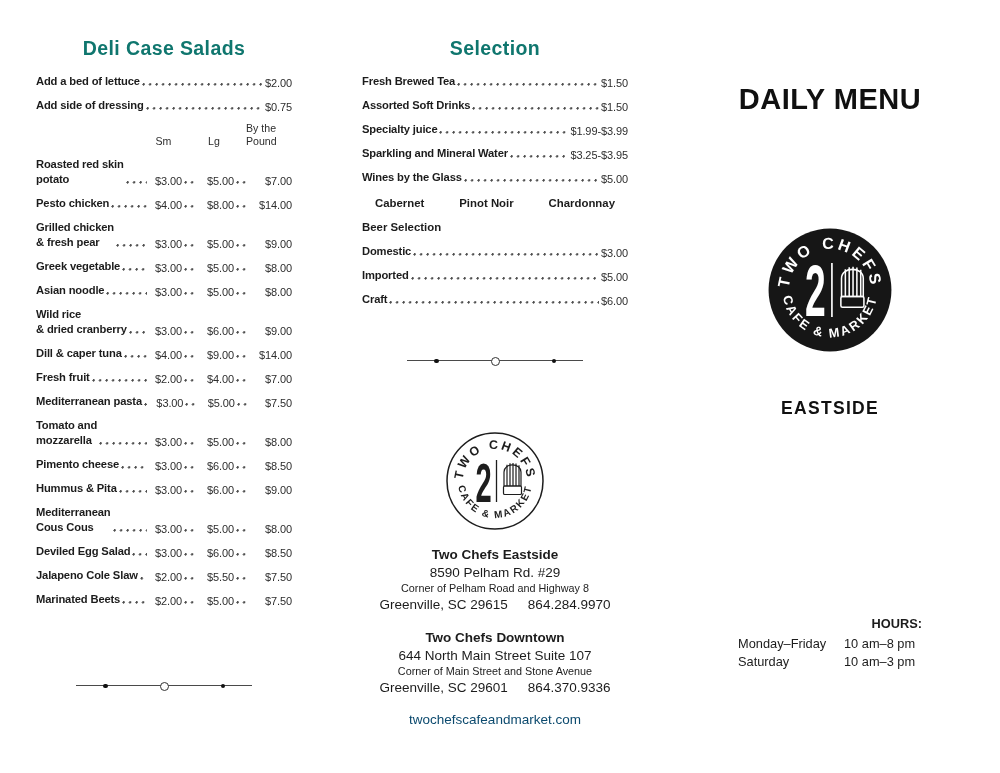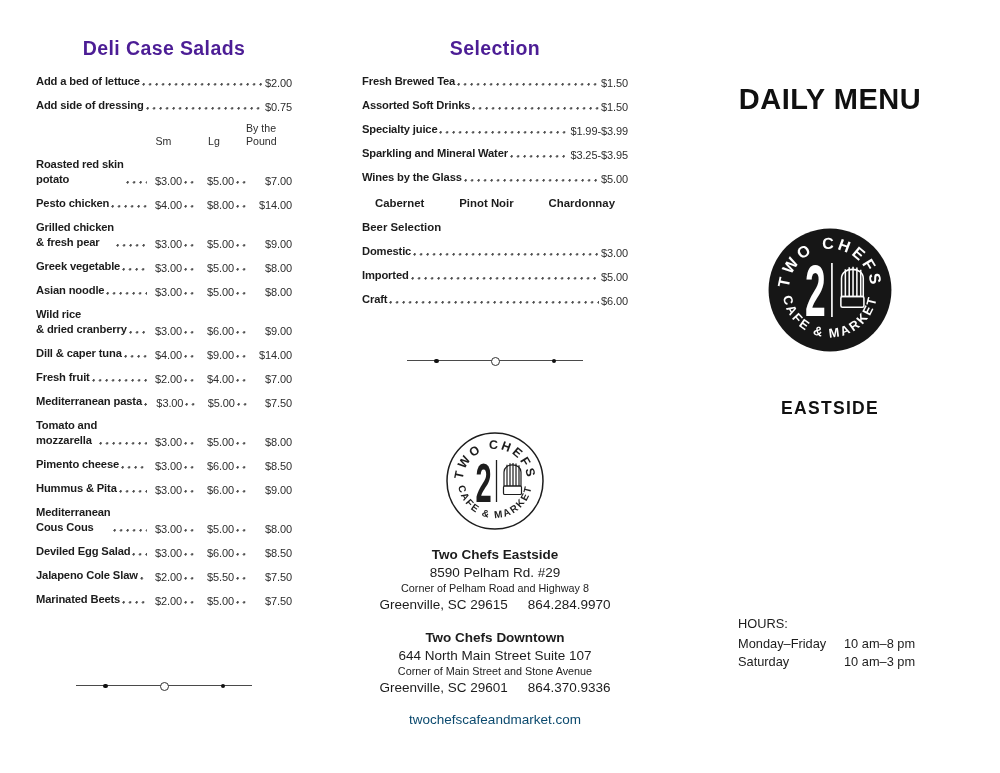--- a/index.html
+++ b/index.html
@@ -7,21 +7,21 @@
     width:1000px; height:773px; background:#ffffff; position:relative;
     font-family:"Liberation Sans", sans-serif; color:#1c1c1c; overflow:hidden;
   }
   .col { position:absolute; top:36px; }
   .col-left  { left:36px;  width:256px; height:700px; }
   .col-mid   { left:362px; width:266px; height:710px; }
   .col-right { left:728px; width:204px; height:710px; }
 
   .coltitle {
     margin:0 0 14px; font-size:19.5px; font-weight:600; letter-spacing:.4px;
-    text-align:center; color:#4c1d95; line-height:24px;
+    text-align:center; color:#0f766e; line-height:24px;
   }
 
   
   .prow { display:flex; align-items:flex-end; margin-bottom:9px; }
   .pname {
     flex:0 0 auto; font-weight:bold; font-size:11.2px; line-height:15px;
     letter-spacing:-.15px; white-space:pre-line; color:#1c1c1c;
   }
   .dots {
     flex:1 1 auto; min-width:5px; height:3px; margin:0 2px 3px; align-self:flex-end;
@@ -76,21 +76,21 @@
   .loc-cityline { font-size:13.5px; line-height:19px; display:flex; justify-content:center; gap:20px; }
   .website { position:absolute; top:676px; left:0; right:0; text-align:center; font-size:13.5px; color:#0c4a6e; }
 
   
   .daily-title { position:absolute; top:28px; left:0; right:0; text-align:center;
                  font-size:29px; font-weight:bold; letter-spacing:.5px; color:#101010; white-space:nowrap; }
   .right-logo { position:absolute; top:190px; left:38px; width:128px; height:128px; }
   .location-title { position:absolute; top:362px; left:0; right:0; text-align:center;
                     font-size:17.5px; font-weight:bold; letter-spacing:1.3px; color:#111; }
   .hours { position:absolute; top:580px; left:10px; width:184px; }
-  .hours-label { text-align:left; font-weight:normal; font-size:12.8px; margin-bottom:4px; }
+  .hours-label { text-align:right; font-weight:bold; font-size:12.8px; margin-bottom:4px; }
   .hours-row { display:flex; font-size:12.8px; line-height:18px; }
   .hours-day { width:106px; }
   .hours-time { flex:1; }
 </style>
 </head>
 <body>
 
 <section class="col col-left">
   <h2 class="coltitle">Deli Case Salads</h2>
 

